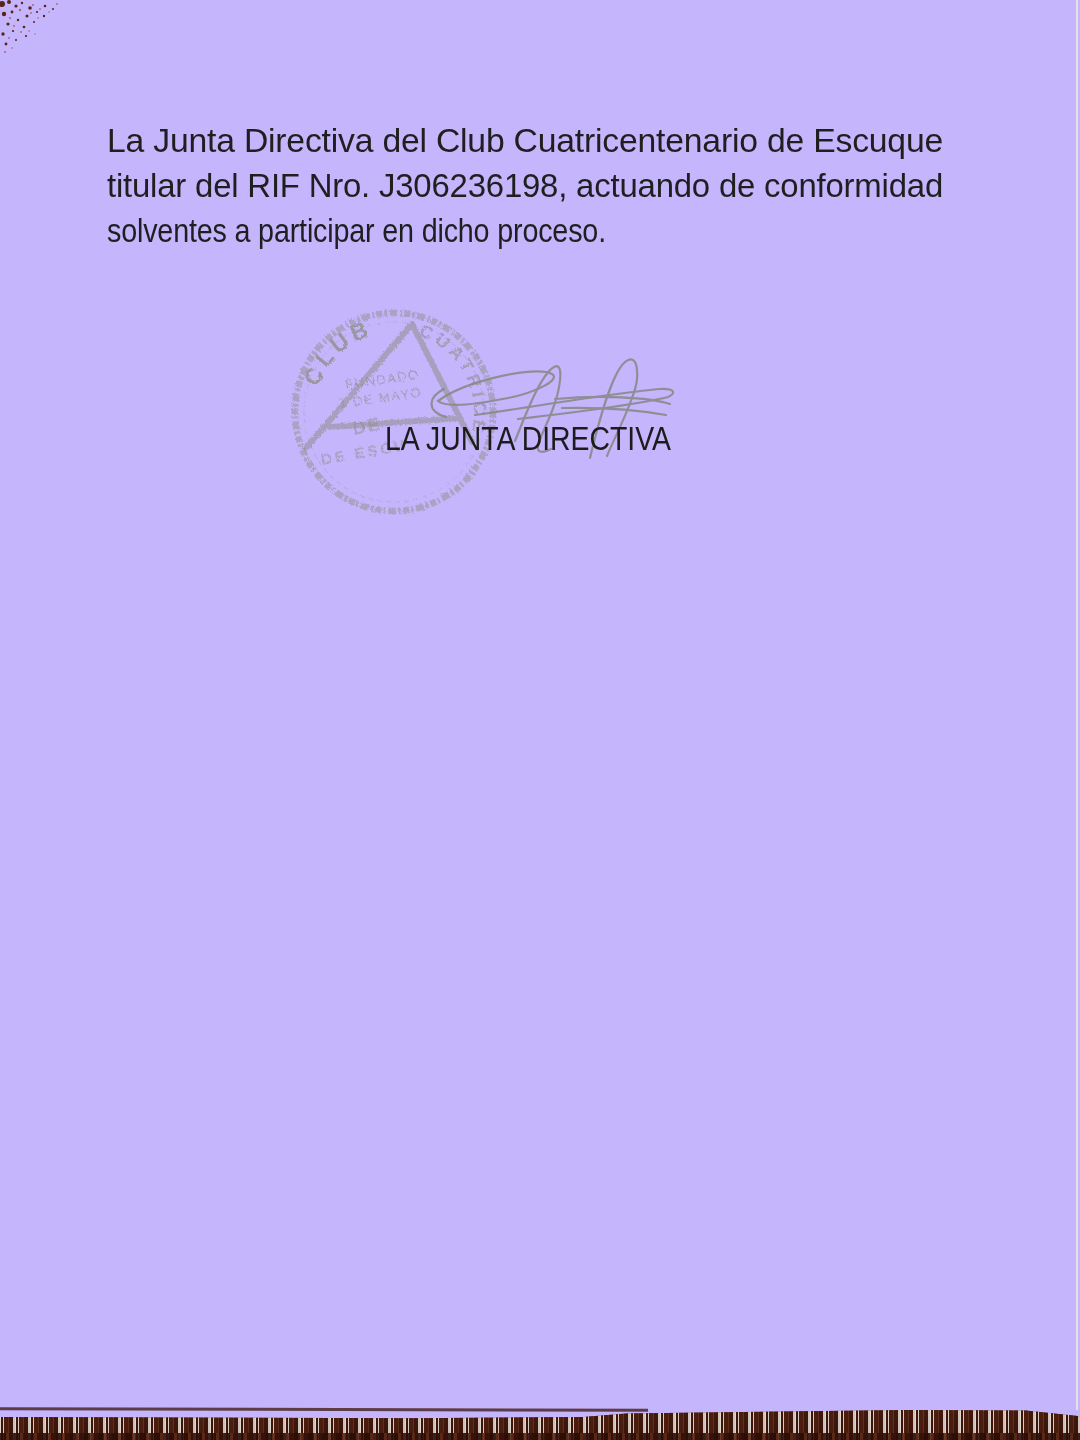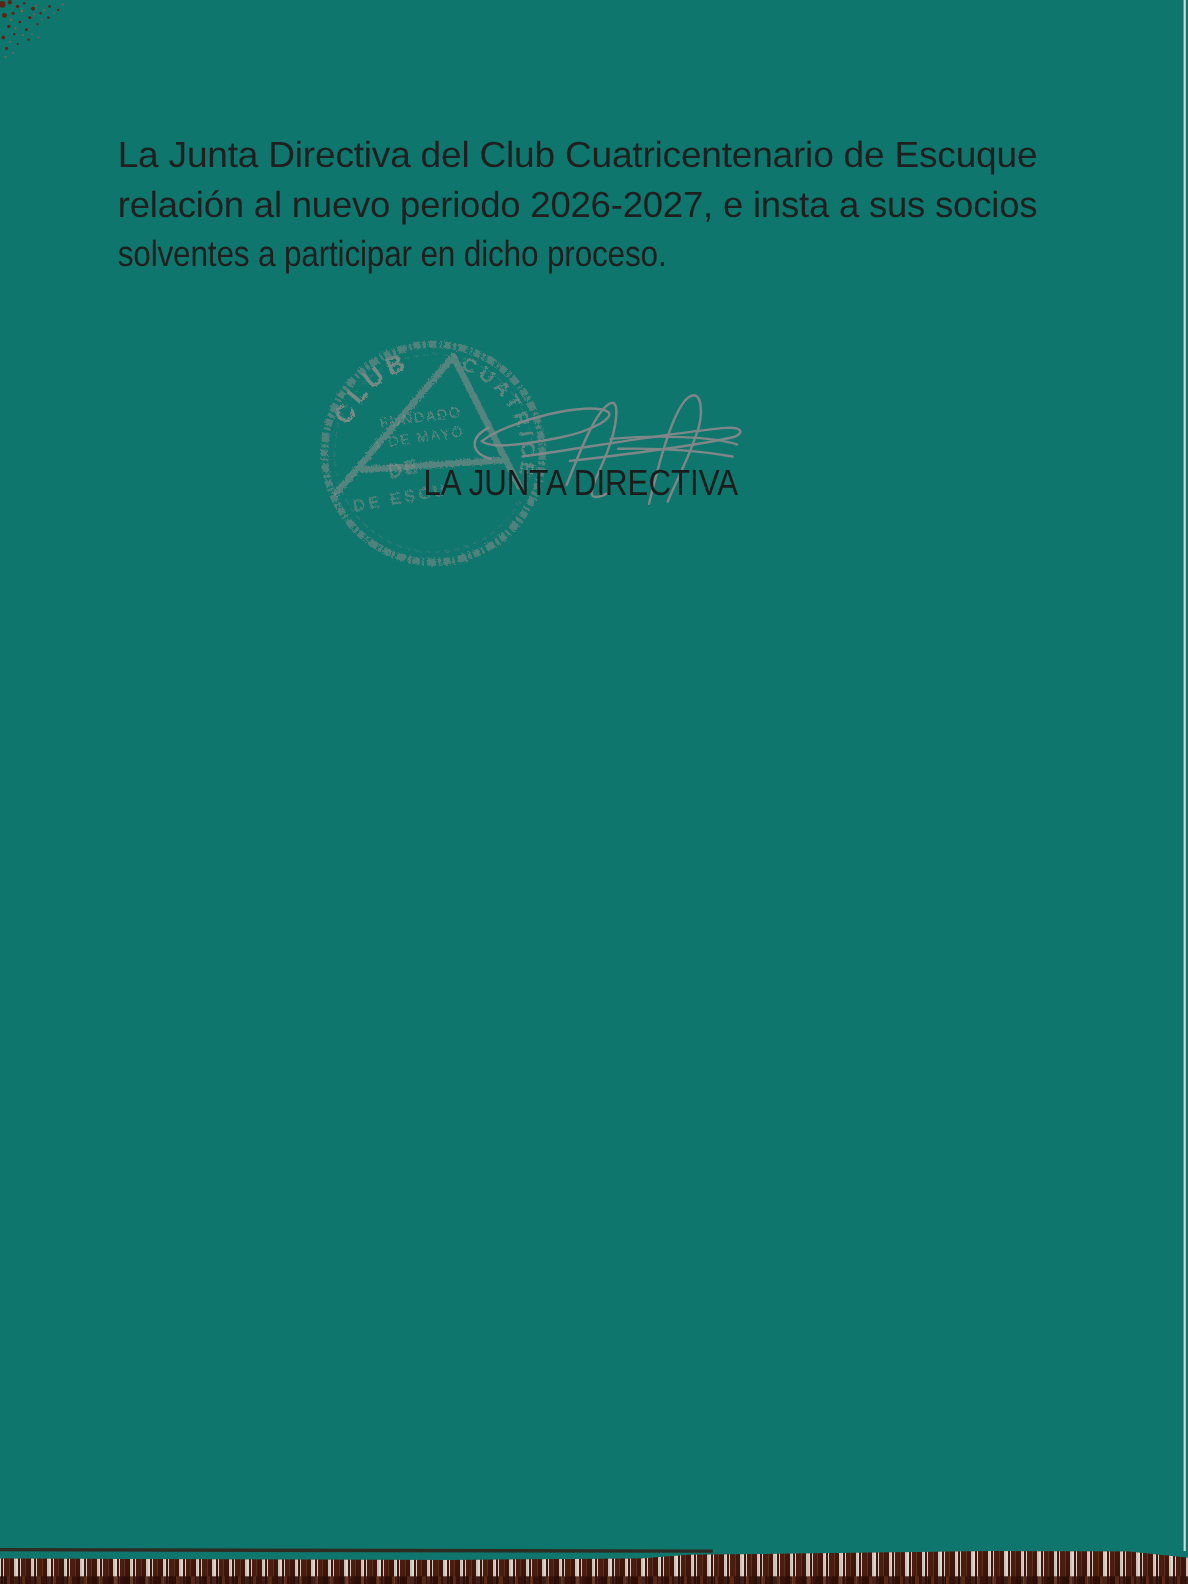--- a/index.html
+++ b/index.html
@@ -1,19 +1,19 @@
 <!DOCTYPE html>
 <html><head>
 <meta charset="utf-8">
 <style>
   html,body{margin:0;padding:0;}
   body{background:#e9e9e9;font-family:"Liberation Sans",sans-serif;}
   .page{
     position:relative;width:1080px;height:1440px;margin:0 auto;
-    background:#0f766e;overflow:hidden;
+    background:#c4b5fd;overflow:hidden;
   }
   
   .paragraph{
     position:absolute;left:107px;top:118px;width:836px;
     color:#1f1f1f;font-size:33px;line-height:45px;letter-spacing:-.2px;
   }
   .pline{height:45px;overflow:visible;}
   .pline > span{
     display:inline-block;white-space:nowrap;transform-origin:0 50%;
   }
@@ -99,21 +99,21 @@
         <circle cx="29" cy="31" r=".8"></circle>
         <circle cx="35" cy="34" r=".7"></circle>
       <circle cx="5" cy="52" r="1"></circle>
         <circle cx="12" cy="48" r=".8"></circle>
         <circle cx="57" cy="4" r=".9"></circle>
     </g>
   </svg>
 
   <div class="paragraph">
     <div class="pline"><span style="transform: scaleX(1.02181);">La Junta Directiva del Club Cuatricentenario de Escuque</span></div>
-    <div class="pline"><span style="transform: scaleX(1.00643);">relación al nuevo periodo 2026-2027, e insta a sus socios</span></div>
+    <div class="pline"><span style="transform: scaleX(0.997427);">titular del RIF Nro. J306236198, actuando de conformidad</span></div>
     <div class="pline last"><span>solventes a participar en dicho proceso.</span></div>
   </div>
 
   <svg class="stamp-wrap" viewBox="0 0 240 230" aria-hidden="true">
     <defs>
       <path id="ringPath" d="M 34,117 A 80,80 0 1 1 194,117 A 80,80 0 1 1 34,117" fill="none"></path>
       <filter id="inkRough" x="-10%" y="-10%" width="120%" height="120%">
         <feTurbulence type="fractalNoise" baseFrequency="0.55" numOctaves="2" result="n"></feTurbulence>
         <feDisplacementMap in="SourceGraphic" in2="n" scale="4"></feDisplacementMap>
       </filter>

